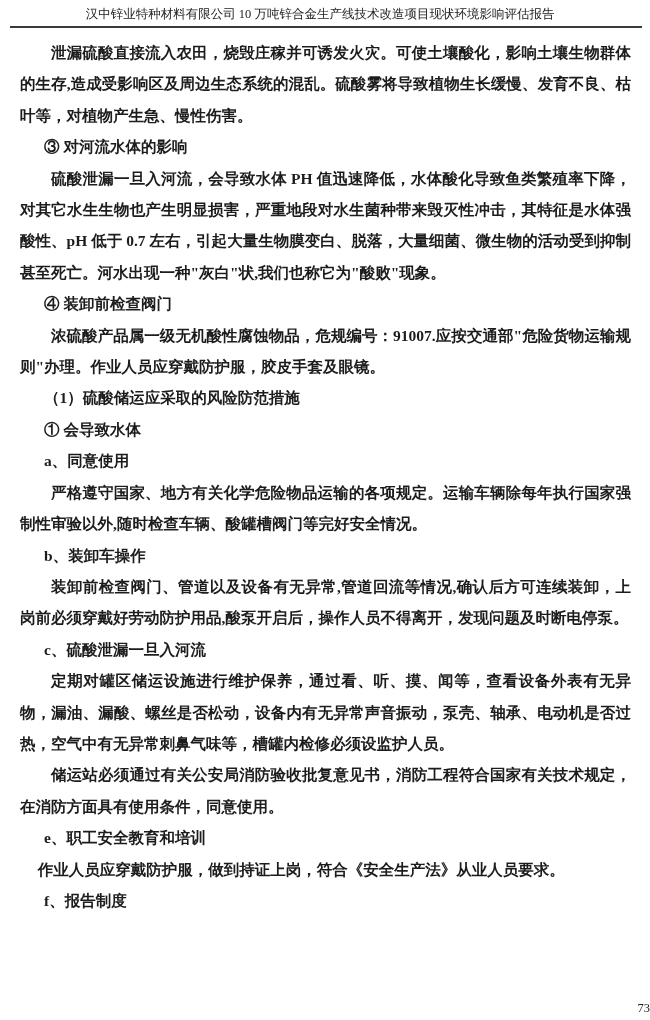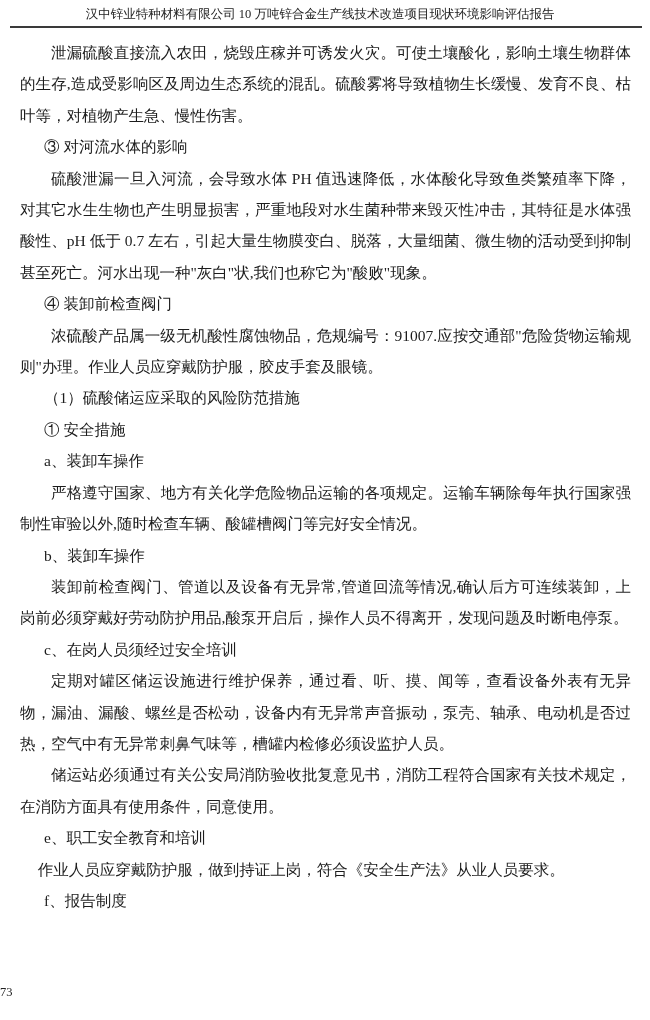--- a/index.html
+++ b/index.html
@@ -37,34 +37,35 @@
   }
   .content {
     position: absolute;
     top: 37px;
     left: 20px;
     width: 611px;
     font-size: 15.5px;
     line-height: 31.4px;
     text-align: justify;
     color: #1c1c1c;
+    font-weight: bold;
   }
   .content p {
     margin: 0;
     padding: 0;
   }
   .para { text-indent: 2em; }
   .heading { text-indent: 1.55em; }
   .small-indent { text-indent: 1.15em; }
   .footer {
     position: absolute;
-    bottom: 20px;
+    bottom: 4px;
     left: 0;
     width: 650px;
-    text-align: left;
+    text-align: right;
     font-size: 12.5px;
     color: #222222;
   }
 </style>
 </head>
 <body>
 
 <div class="page">
 
   <div class="header">
@@ -72,26 +73,26 @@
   </div>
   <div class="header-rule"></div>
 
   <div class="content">
     <p class="para">泄漏硫酸直接流入农田，烧毁庄稼并可诱发火灾。可使土壤酸化，影响土壤生物群体的生存,造成受影响区及周边生态系统的混乱。硫酸雾将导致植物生长缓慢、发育不良、枯叶等，对植物产生急、慢性伤害。</p>
     <p class="heading">③ 对河流水体的影响</p>
     <p class="para">硫酸泄漏一旦入河流，会导致水体 PH 值迅速降低，水体酸化导致鱼类繁殖率下降，对其它水生生物也产生明显损害，严重地段对水生菌种带来毁灭性冲击，其特征是水体强酸性、pH 低于 0.7 左右，引起大量生物膜变白、脱落，大量细菌、微生物的活动受到抑制甚至死亡。河水出现一种"灰白"状,我们也称它为"酸败"现象。</p>
     <p class="heading">④ 装卸前检查阀门</p>
     <p class="para">浓硫酸产品属一级无机酸性腐蚀物品，危规编号：91007.应按交通部"危险货物运输规则"办理。作业人员应穿戴防护服，胶皮手套及眼镜。</p>
     <p class="heading">（1）硫酸储运应采取的风险防范措施</p>
-    <p class="heading">① 安全措施</p>
-    <p class="heading">a、装卸车操作</p>
+    <p class="heading">① 会导致水体</p>
+    <p class="heading">a、同意使用</p>
     <p class="para">严格遵守国家、地方有关化学危险物品运输的各项规定。运输车辆除每年执行国家强制性审验以外,随时检查车辆、酸罐槽阀门等完好安全情况。</p>
     <p class="heading">b、装卸车操作</p>
     <p class="para">装卸前检查阀门、管道以及设备有无异常,管道回流等情况,确认后方可连续装卸，上岗前必须穿戴好劳动防护用品,酸泵开启后，操作人员不得离开，发现问题及时断电停泵。</p>
-    <p class="heading">c、在岗人员须经过安全培训</p>
+    <p class="heading">c、硫酸泄漏一旦入河流</p>
     <p class="para">定期对罐区储运设施进行维护保养，通过看、听、摸、闻等，查看设备外表有无异物，漏油、漏酸、螺丝是否松动，设备内有无异常声音振动，泵壳、轴承、电动机是否过热，空气中有无异常刺鼻气味等，槽罐内检修必须设监护人员。</p>
     <p class="para">储运站必须通过有关公安局消防验收批复意见书，消防工程符合国家有关技术规定，在消防方面具有使用条件，同意使用。</p>
     <p class="heading">e、职工安全教育和培训</p>
     <p class="para small-indent">作业人员应穿戴防护服，做到持证上岗，符合《安全生产法》从业人员要求。</p>
     <p class="heading">f、报告制度</p>
   </div>
 
   <div class="footer">
     <span>73</span>
   </div>

